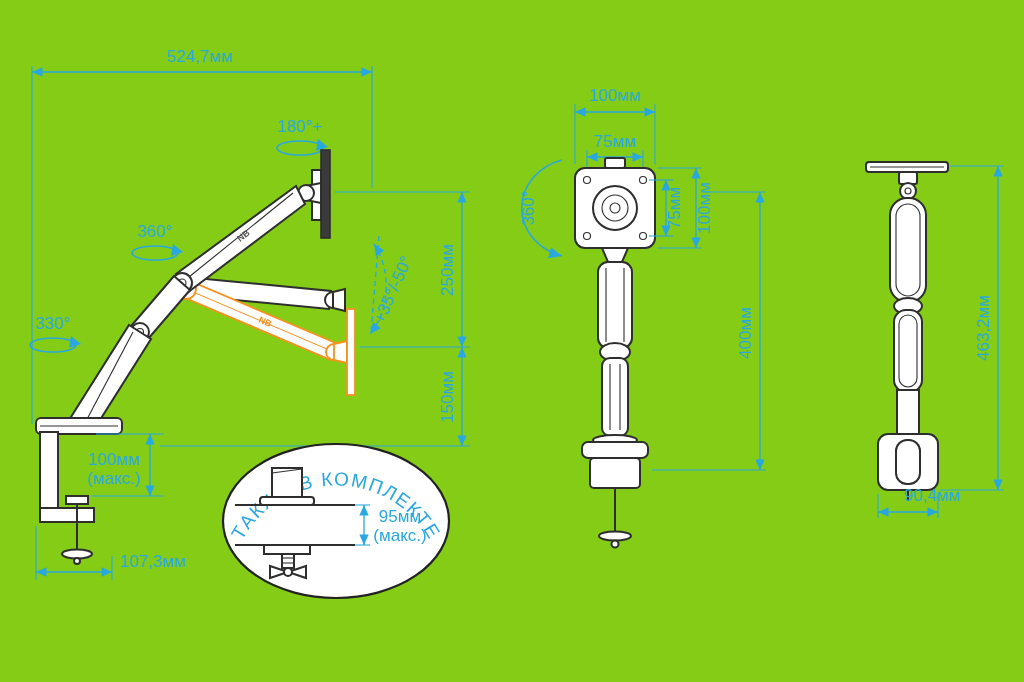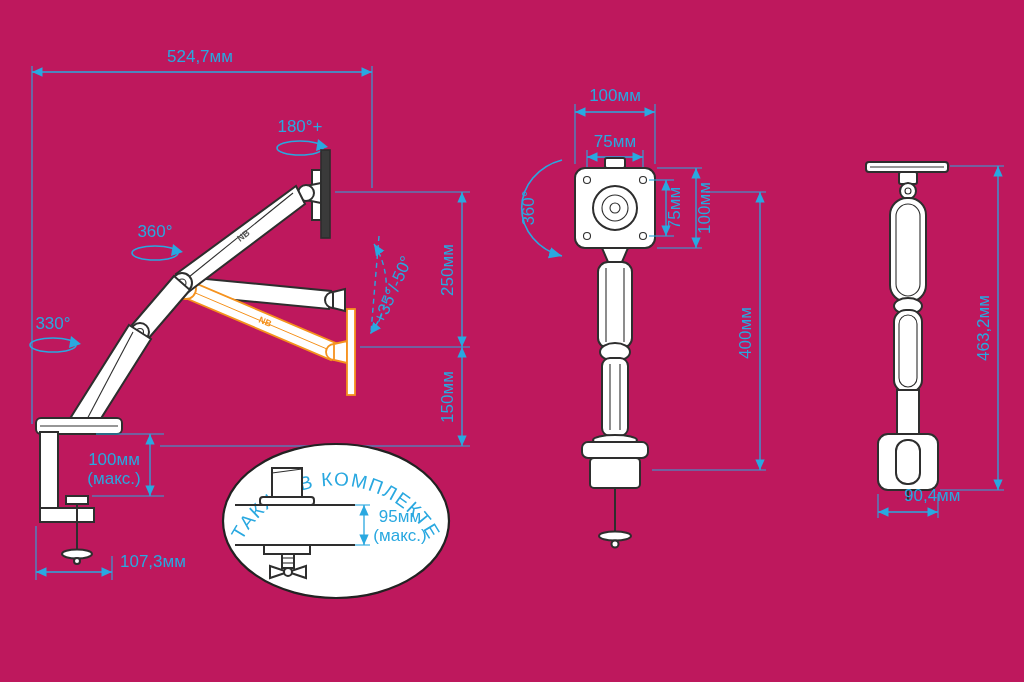--- a/index.html
+++ b/index.html
@@ -1,16 +1,16 @@
 <!DOCTYPE html>
 <html><head>
 <meta charset="utf-8">
 <style>
   html,body{margin:0;padding:0;background:#fff;}
-  .canvas{width:1024px;height:682px;position:relative;background:#be185d;overflow:hidden;}
+  .canvas{width:1024px;height:682px;position:relative;background:#84cc16;overflow:hidden;}
   svg{display:block;}
   
   .dim{font-family:"Liberation Sans",sans-serif;font-size:17px;fill:#29a8e0;}
   .caption{font-family:"Liberation Sans",sans-serif;font-size:19px;fill:#29a8e0;letter-spacing:1.5px;}
   .brand{font-family:"Liberation Sans",sans-serif;font-size:9px;font-weight:bold;fill:#555;}
   .brand-o{fill:#f5921e;}
   .ext{stroke:#29a8e0;stroke-width:1.1;fill:none;}
   .dimline{stroke:#29a8e0;stroke-width:1.3;fill:none;}
   .swivel{stroke:#29a8e0;stroke-width:1.6;fill:none;}
   .dash{stroke:#29a8e0;stroke-width:1.4;stroke-dasharray:5 4;fill:none;}

